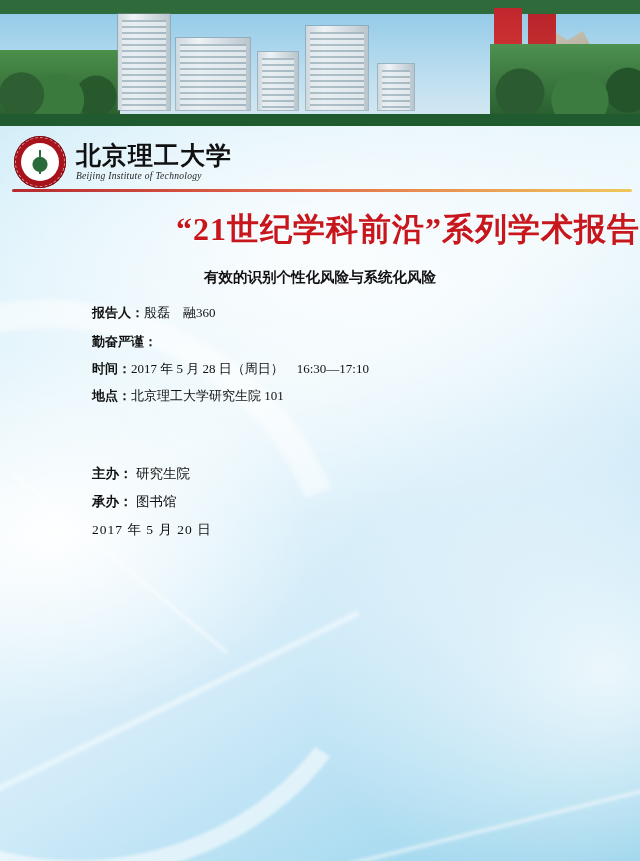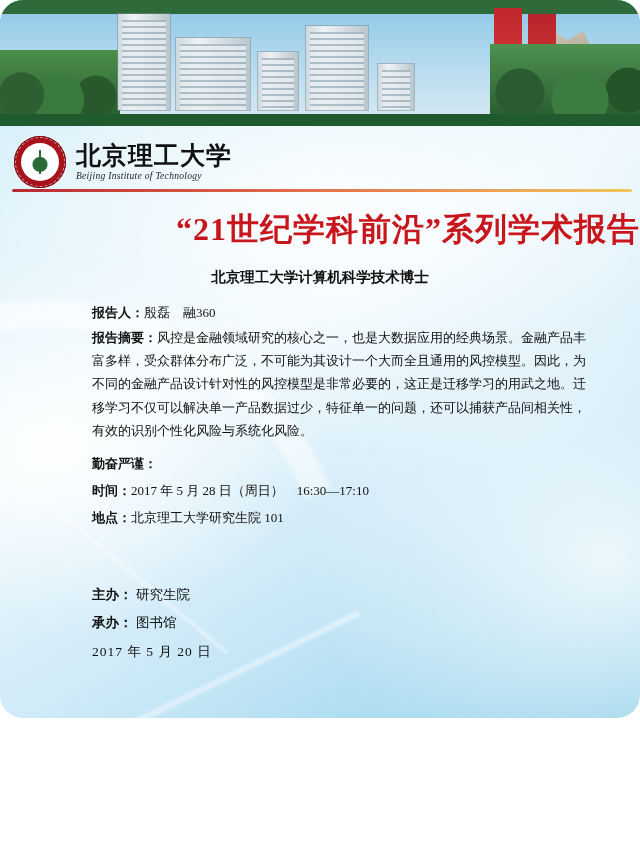--- a/index.html
+++ b/index.html
@@ -9,28 +9,27 @@
   }
   body {
     width: 640px;
     height: 861px;
     font-family: "Liberation Serif", serif;
     overflow: hidden;
   }
   .poster {
     position: relative;
     width: 640px;
-    height: 718px;
+    height: 861px;
     overflow: hidden;
     background:
       radial-gradient(ellipse 420px 300px at 8% 62%, rgba(255,255,255,0.95) 0%, rgba(255,255,255,0.0) 62%),
       radial-gradient(ellipse 500px 420px at 95% 78%, rgba(255,255,255,0.75) 0%, rgba(255,255,255,0.0) 60%),
       radial-gradient(ellipse 700px 380px at 50% 30%, rgba(255,255,255,0.85) 0%, rgba(255,255,255,0.0) 70%),
       linear-gradient(150deg, #bfe6f5 0%, #d8f0fa 22%, #eaf7fc 45%, #cfeaf8 68%, #a9dbf0 88%, #8fcfe9 100%);
-    border-radius: 23px;
   }
 
   
   .swirl {
     position: absolute;
     border-radius: 50%;
     border: 2px solid rgba(255,255,255,0.55);
     pointer-events: none;
   }
   .swirl.s1 { left: -260px; top: 300px; width: 560px; height: 560px; border-width: 28px; border-color: rgba(255,255,255,0.5) transparent transparent transparent; transform: rotate(22deg); filter: blur(2px); }
@@ -247,31 +246,28 @@
       <div class="seal-ring"></div>
     </div>
     <div>
       <div class="univ-name-cn">北京理工大学</div>
       <div class="univ-name-en">Beijing Institute of Technology</div>
     </div>
     <div class="logo-underline"></div>
   </div>
 
   <div class="main-title">“21世纪学科前沿”系列学术报告</div>
-  <div class="sub-title">北京理工大学计算机科学技术博士</div>
+  <div class="sub-title">有效的识别个性化风险与系统化风险</div>
 
   <div class="body-wrap">
 
     <div class="row">
       <span class="line-label">报告人：</span><span>殷磊　融360</span>
     </div>
 
-    <p class="para">
-      <span class="lead">报告摘要：</span><span>风控是金融领域研究的核心之一，也是大数据应用的经典场景。金融产品丰富多样，受众群体分布广泛，不可能为其设计一个大而全且通用的风控模型。因此，为不同的金融产品设计针对性的风控模型是非常必要的，这正是迁移学习的用武之地。迁移学习不仅可以解决单一产品数据过少，特征单一的问题，还可以捕获产品间相关性，有效的识别个性化风险与系统化风险。</span>
-    </p>
 
     <div class="row">
       <span class="line-label">勤奋严谨：</span>
     </div>
 
 
     <div class="meta">
       <span class="k">时间：</span><span>2017 年 5 月 28 日（周日）　16:30—17:10</span>
     </div>
 

